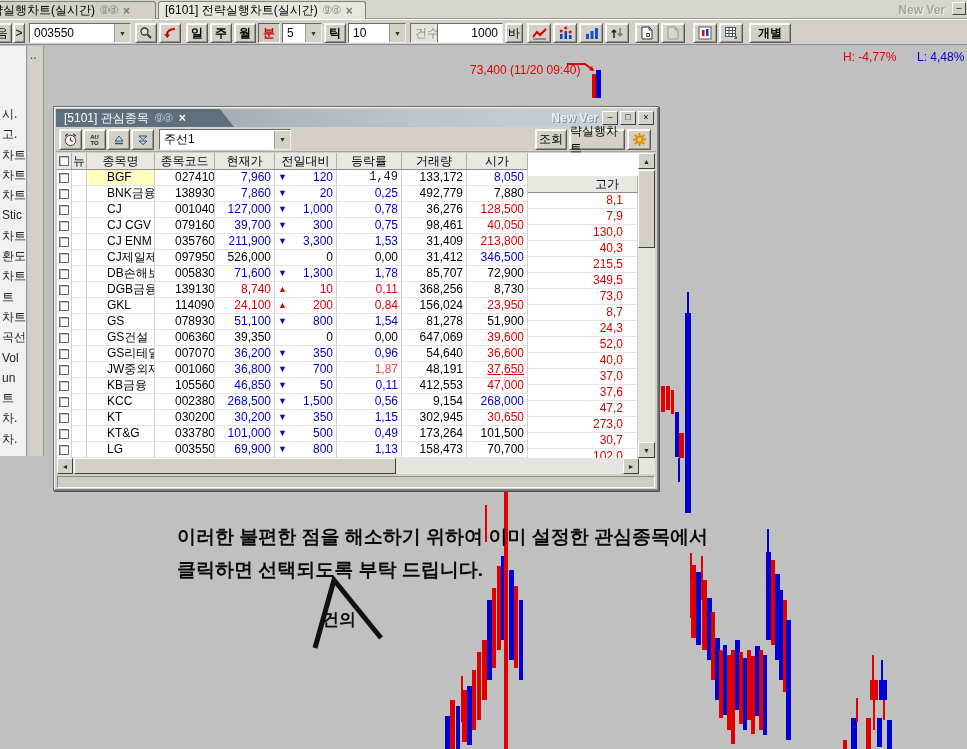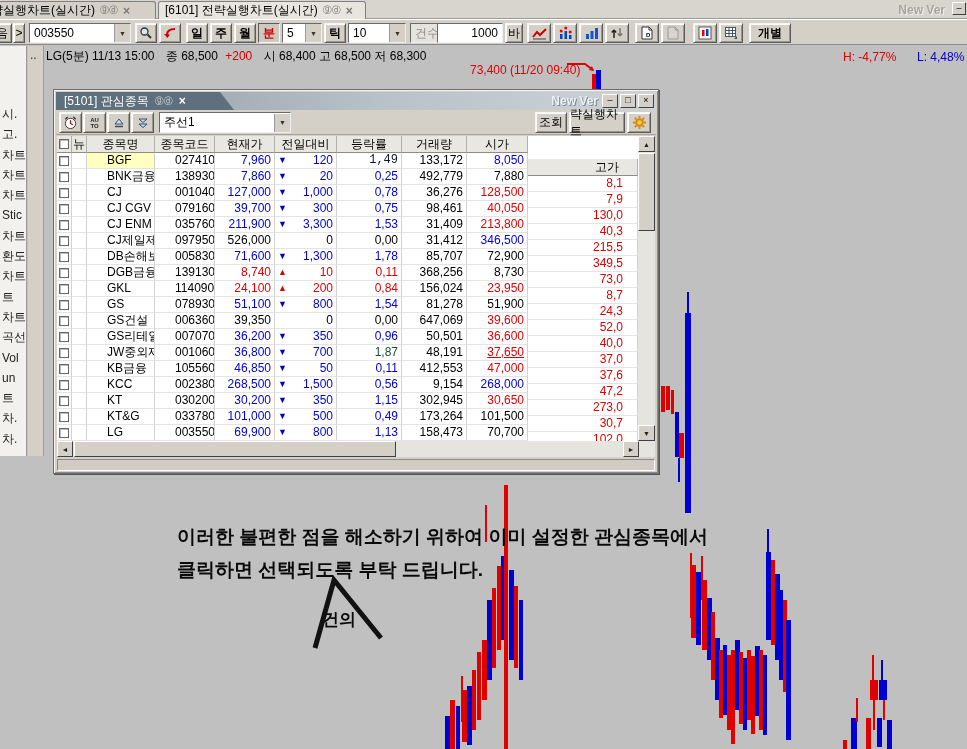--- a/index.html
+++ b/index.html
@@ -39,21 +39,21 @@
   
   .statusline{position:absolute;left:46px;top:48px;z-index:2;white-space:nowrap;}
   .statusline span{margin-right:8px;}
   .hlh{position:absolute;top:50px;left:843px;color:#dd0000;z-index:2;}
   .hll{position:absolute;top:50px;left:917px;color:#0000cc;z-index:2;}
   .marker{position:absolute;left:470px;top:63px;color:#dd0000;z-index:2;white-space:nowrap;}
   .candle{position:absolute;z-index:1;}
   .candle.r{background:#e00000;}
   .candle.b{background:#0000d0;}
   
-  .wl{position:absolute;left:53px;top:89px;width:606px;height:385px;background:#d4d0c8;z-index:3;
+  .wl{position:absolute;left:53px;top:106px;width:606px;height:385px;background:#d4d0c8;z-index:3;
       border:1px solid #6e6e6e;box-shadow:inset 1px 1px 0 #f4f2ee,inset -1px -1px 0 #8a8a8a,1px 1px 0 #555;}
   .w-title{position:absolute;left:2px;top:2px;right:2px;height:18px;background:linear-gradient(90deg,#8d9aa6,#b9c2c9 55%,#cdd3d8);}
   .w-tab{position:absolute;left:0;top:0;width:178px;height:18px;background:#5e6f7d;
          clip-path:polygon(0 0,164px 0,178px 18px,0 18px);display:flex;align-items:center;gap:6px;padding:0 8px;color:#fff;}
   .w-tab .badge{font-size:9px;color:#cdd6db;}
   .w-tab .x{font-weight:bold;font-size:12px;}
   .w-nv{position:absolute;right:58px;top:2px;color:#eef1f3;font-weight:bold;text-shadow:1px 1px 0 #7b8892;}
   .w-btn{position:absolute;top:2px;width:16px;height:14px;background:#d4d0c8;border:1px solid;border-color:#fff #404040 #404040 #fff;
          font-size:9px;line-height:11px;text-align:center;}
   .w-toolbar{position:absolute;left:2px;top:20px;right:2px;height:25px;background:#d4d0c8;border-bottom:1px solid #a8a49c;}
@@ -250,26 +250,20 @@
         <div class="sb-item">Vol</div>
         <div class="sb-item">un</div>
         <div class="sb-item">트</div>
         <div class="sb-item">차.</div>
         <div class="sb-item">차.</div>
       </div>
   </div>
   <div class="divider"></div>
   <span class="dots">..</span>
 
-  <div class="statusline">
-    <span>LG(5분) 11/13 15:00</span>
-    <span>종 68,500</span>
-    <span class="red" style="margin-left:-4px;">+200</span>
-    <span>시 68,400 고 68,500 저 68,300</span>
-  </div>
   <span class="hlh">H: -4,77%</span>
   <span class="hll">L: 4,48%</span>
 
   <span class="marker">73,400 (11/20 09:40)</span>
   <svg style="position:absolute;left:566px;top:58px;z-index:2;" width="32" height="18" viewBox="0 0 32 18">
     <polyline points="1,6 19,6 27,12" stroke="#dd0000" stroke-width="2" fill="none"></polyline>
     <path d="M28 13l-5-1 3-4z" fill="#dd0000"></path>
   </svg>
 
   <div id="candles" style="position:absolute;left:0;top:0;width:967px;height:749px;z-index:1;">
@@ -610,37 +604,37 @@
             </div>
             <div class="cell c1"></div>
             <div class="cell c2 left">GS리테일</div>
             <div class="cell c3 left">007070</div>
             <div class="cell c4 rgt" style="color: rgb(0, 0, 204);">36,200</div>
             <div class="cell c5 chg">
               <span class="arrow" style="color: rgb(0, 0, 204);">▼</span>
               <span class="chv" style="color: rgb(0, 0, 204);">350</span>
             </div>
             <div class="cell c6 rgt" style="color: rgb(0, 0, 204);">0,96</div>
-            <div class="cell c7 rgt">50,501</div>
+            <div class="cell c7 rgt">54,640</div>
             <div class="cell c8 rgt" style="color: rgb(221, 0, 0);">36,600</div>
             <div class="cell c9 rgt" style="color: rgb(221, 0, 0); padding-right: 14px;">37,0</div>
           </div>
           <div class="trow">
             <div class="cell c0 ctr">
               <div class="cb"></div>
             </div>
             <div class="cell c1"></div>
             <div class="cell c2 left">JW중외제약</div>
             <div class="cell c3 left">001060</div>
             <div class="cell c4 rgt" style="color: rgb(0, 0, 204);">36,800</div>
             <div class="cell c5 chg">
               <span class="arrow" style="color: rgb(0, 0, 204);">▼</span>
               <span class="chv" style="color: rgb(0, 0, 204);">700</span>
             </div>
-            <div class="cell c6 rgt" style="color: #14532d;">1,87</div>
+            <div class="cell c6 rgt" style="color: #ef4444;">1,87</div>
             <div class="cell c7 rgt">48,191</div>
             <div class="cell c8 rgt" style="color: rgb(221, 0, 0); text-decoration: underline;">37,650</div>
             <div class="cell c9 rgt" style="color: rgb(221, 0, 0); padding-right: 14px;">37,6</div>
           </div>
           <div class="trow">
             <div class="cell c0 ctr">
               <div class="cb"></div>
             </div>
             <div class="cell c1"></div>
             <div class="cell c2 left">KB금융</div>

